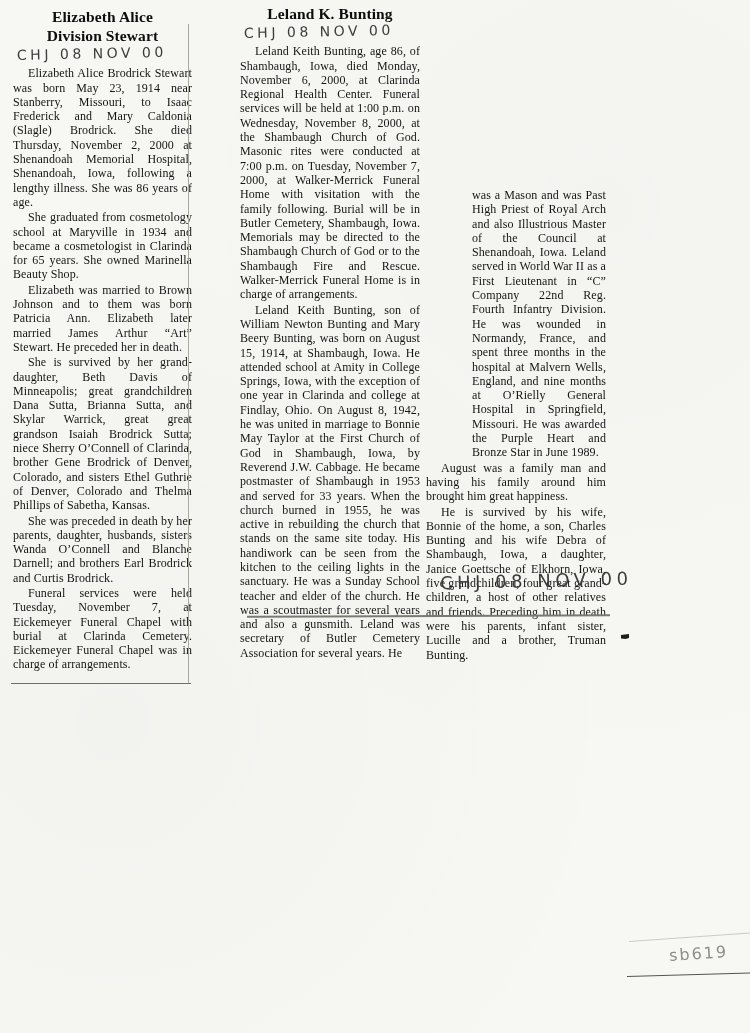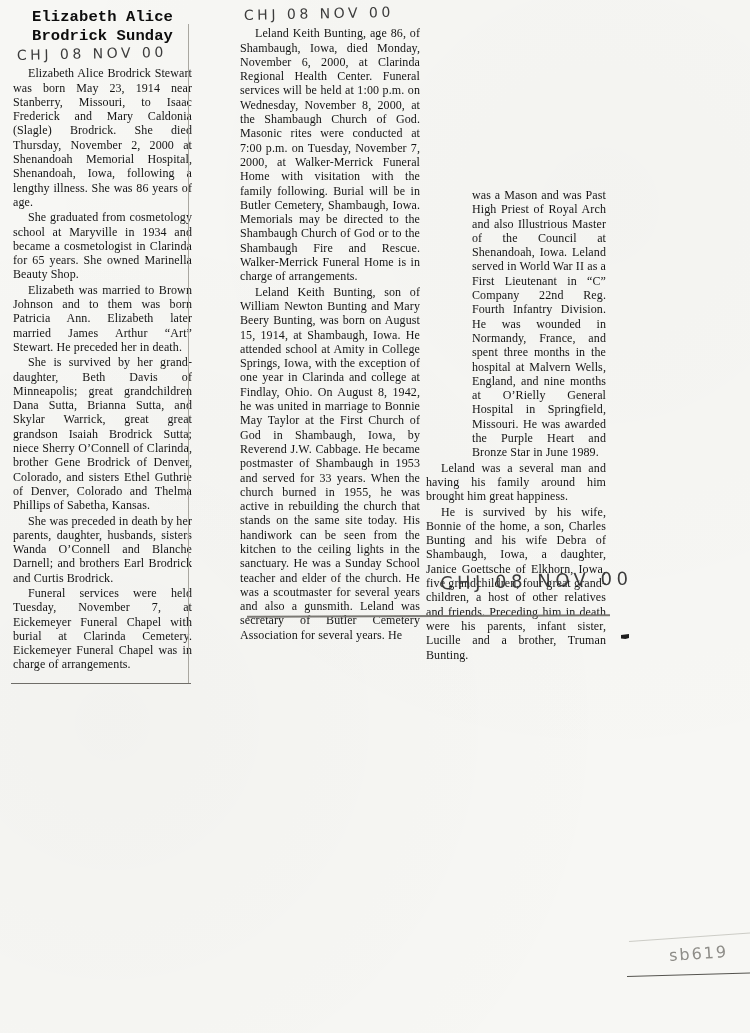--- a/index.html
+++ b/index.html
@@ -27,21 +27,21 @@
     font-size: 12px;
     line-height: 14.3px;
     letter-spacing: 0.1px;
   }
   .col p { margin: 0 0 1px 0; text-indent: 15px; }
   .col p.no-indent { text-indent: 0; margin-left: 46px; }
   .col-left  { left: 13px;  top: 8px;   width: 179px; }
   .col-mid   { left: 240px; top: 5px;   width: 180px; }
   .col-right { left: 426px; top: 188px; width: 180px; }
   .headline {
-    font-family: Liberation Mono, monospace;
+    font-family: Liberation Serif, serif;
     font-weight: bold;
     font-size: 15.5px;
     line-height: 18px;
     text-align: center;
     text-indent: 0 !important;
     margin: 0;
     color: #0d0d0d;
   }
   .stamp {
     font-family: "DejaVu Sans", sans-serif;
@@ -117,39 +117,40 @@
     transform: rotate(-4deg);
   }
 </style>
 </head>
 <body>
 
 <div class="page">
 
   <div class="col col-left">
     <p class="headline">Elizabeth Alice</p>
-    <p class="headline">Brodrick Sunday</p>
+    <p class="headline">Division Stewart</p>
     <div class="stamp">CHJ 08 NOV 00</div>
     <p>Elizabeth Alice Brodrick Stewart was born May 23, 1914 near Stanberry, Missouri, to Isaac Frederick and Mary Caldonia (Slagle) Brodrick. She died Thursday, November 2, 2000 at Shenandoah Memorial Hospital, Shenandoah, Iowa, following a lengthy illness. She was 86 years of age.</p>
     <p>She graduated from cosmetology school at Maryville in 1934 and became a cosmetologist in Clarinda for 65 years. She owned Marinella Beauty Shop.</p>
     <p>Elizabeth was married to Brown Johnson and to them was born Patricia Ann. Elizabeth later married James Arthur “Art” Stewart. He preceded her in death.</p>
     <p>She is survived by her grand-daughter, Beth Davis of Minneapolis; great grandchildren Dana Sutta, Brianna Sutta, and Skylar Warrick, great great grandson Isaiah Brodrick Sutta; niece Sherry O’Connell of Clarinda, brother Gene Brodrick of Denver, Colorado, and sisters Ethel Guthrie of Denver, Colorado and Thelma Phillips of Sabetha, Kansas.</p>
     <p>She was preceded in death by her parents, daughter, husbands, sisters Wanda O’Connell and Blanche Darnell; and brothers Earl Brodrick and Curtis Brodrick.</p>
     <p>Funeral services were held Tuesday, November 7, at Eickemeyer Funeral Chapel with burial at Clarinda Cemetery. Eickemeyer Funeral Chapel was in charge of arrangements.</p>
   </div>
 
   <div class="col col-mid">
+    <p class="headline">Leland K. Bunting</p>
     <div class="stamp">CHJ 08 NOV 00</div>
     <p>Leland Keith Bunting, age 86, of Shambaugh, Iowa, died Monday, November 6, 2000, at Clarinda Regional Health Center. Funeral services will be held at 1:00 p.m. on Wednesday, November 8, 2000, at the Shambaugh Church of God. Masonic rites were conducted at 7:00 p.m. on Tuesday, November 7, 2000, at Walker-Merrick Funeral Home with visitation with the family following. Burial will be in Butler Cemetery, Shambaugh, Iowa. Memorials may be directed to the Shambaugh Church of God or to the Shambaugh Fire and Rescue. Walker-Merrick Funeral Home is in charge of arrangements.</p>
     <p>Leland Keith Bunting, son of William Newton Bunting and Mary Beery Bunting, was born on August 15, 1914, at Shambaugh, Iowa. He attended school at Amity in College Springs, Iowa, with the exception of one year in Clarinda and college at Findlay, Ohio. On August 8, 1942, he was united in marriage to Bonnie May Taylor at the First Church of God in Shambaugh, Iowa, by Reverend J.W. Cabbage. He became postmaster of Shambaugh in 1953 and served for 33 years. When the church burned in 1955, he was active in rebuilding the church that stands on the same site today. His handiwork can be seen from the kitchen to the ceiling lights in the sanctuary. He was a Sunday School teacher and elder of the church. He was a scoutmaster for several years and also a gunsmith. Leland was secretary of Butler Cemetery Association for several years. He</p>
   </div>
 
   <div class="col col-right">
     <p class="no-indent">was a Mason and was Past High Priest of Royal Arch and also Illustrious Master of the Council at Shenandoah, Iowa. Leland served in World War II as a First Lieutenant in “C” Company 22nd Reg. Fourth Infantry Division. He was wounded in Normandy, France, and spent three months in the hospital at Malvern Wells, England, and nine months at O’Rielly General Hospital in Springfield, Missouri. He was awarded the Purple Heart and Bronze Star in June 1989.</p>
-    <p>Leland was a several man and having his family around him brought him great happiness.</p>
+    <p>August was a family man and having his family around him brought him great happiness.</p>
     <p>He is survived by his wife, Bonnie of the home, a son, Charles Bunting and his wife Debra of Shambaugh, Iowa, a daughter, Janice Goettsche of Elkhorn, Iowa, five grandchildren, four great grand-children, a host of other relatives and friends. Preceding him in death were his parents, infant sister, Lucille and a brother, Truman Bunting.</p>
   </div>
 
   <div class="stamp-large">CHJ 08 NOV 00</div>
 
   <div class="edge-v-left"></div>
   <div class="edge-h-left-bottom"></div>
   <div class="edge-h-mid-bottom"></div>
   <div class="ink-mark"></div>
 

